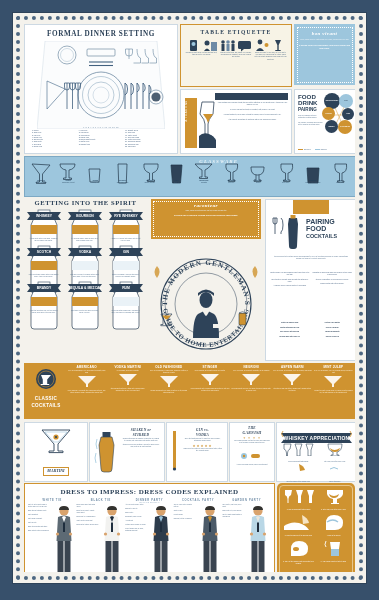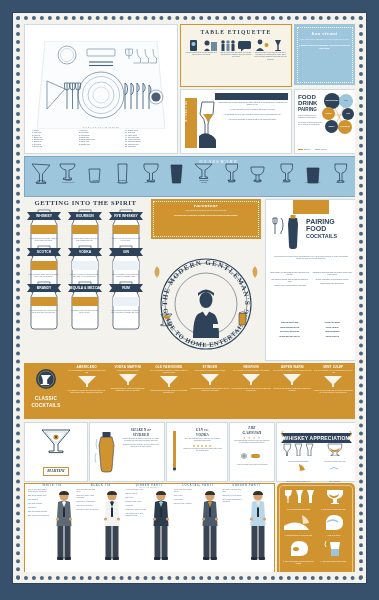--- a/index.html
+++ b/index.html
@@ -162,20 +162,21 @@
 </head>
 <body>
 
 <div id="poster">
   <div class="dotborder"></div>
   <div id="inner">
 
     <div id="r1">
 
       <div id="fds">
+        <h2 class="hdr">FORMAL DINNER SETTING</h2>
         <div class="cloth">
           <svg width="128" height="88" viewBox="0 0 128 88">
             <path d="M8 0 L120 0 L128 88 L0 88 Z" fill="#fbfcfd" stroke="#cfdbe5" stroke-width=".5"></path>
 
             <circle cx="30" cy="14" r="9" fill="none" stroke="#5a7a96" stroke-width=".6"></circle>
             <circle cx="30" cy="14" r="6.5" fill="none" stroke="#8fabc1" stroke-width=".4"></circle>
             <rect x="50" y="8" width="28" height="7" rx="1" fill="none" stroke="#5a7a96" stroke-width=".6"></rect>
             <line x1="52" y1="21" x2="76" y2="21" stroke="#42617f" stroke-width="1.1"></line>
             <line x1="52" y1="24.5" x2="76" y2="24.5" stroke="#42617f" stroke-width="1.1"></line>
             <g stroke="#5a7a96" stroke-width=".55" fill="none">
@@ -806,20 +807,21 @@
               <path d="M6 1 l8 0 l-1 7 l0 5 l-6 0 l0-5 z" fill="#fff"></path>
               <path d="M7 7 l6 0 l0 5 l-6 0 z" fill="#9dc6dd"></path>
             </svg>
             <div class="wt">Add a dash of water &amp; taste it again</div>
           </div>
         </div>
       </div>
     </div>
 
     <div id="dr">
+      <h2>DRESS TO IMPRESS: DRESS CODES EXPLAINED</h2>
       <div class="drrow" id="drnames">
           <div class="drcell">
             <div class="dn">WHITE TIE</div>
             <div class="dsub">&nbsp;</div>
           </div>
           <div class="drcell">
             <div class="dn">BLACK TIE</div>
             <div class="dsub">&nbsp;</div>
           </div>
           <div class="drcell">

